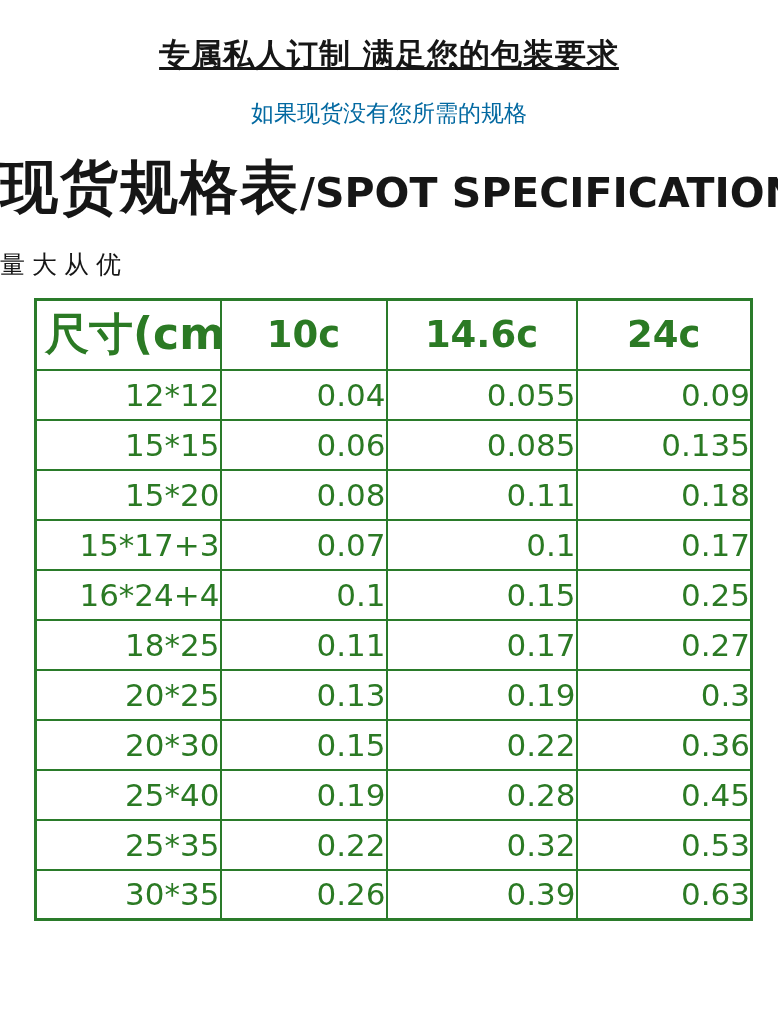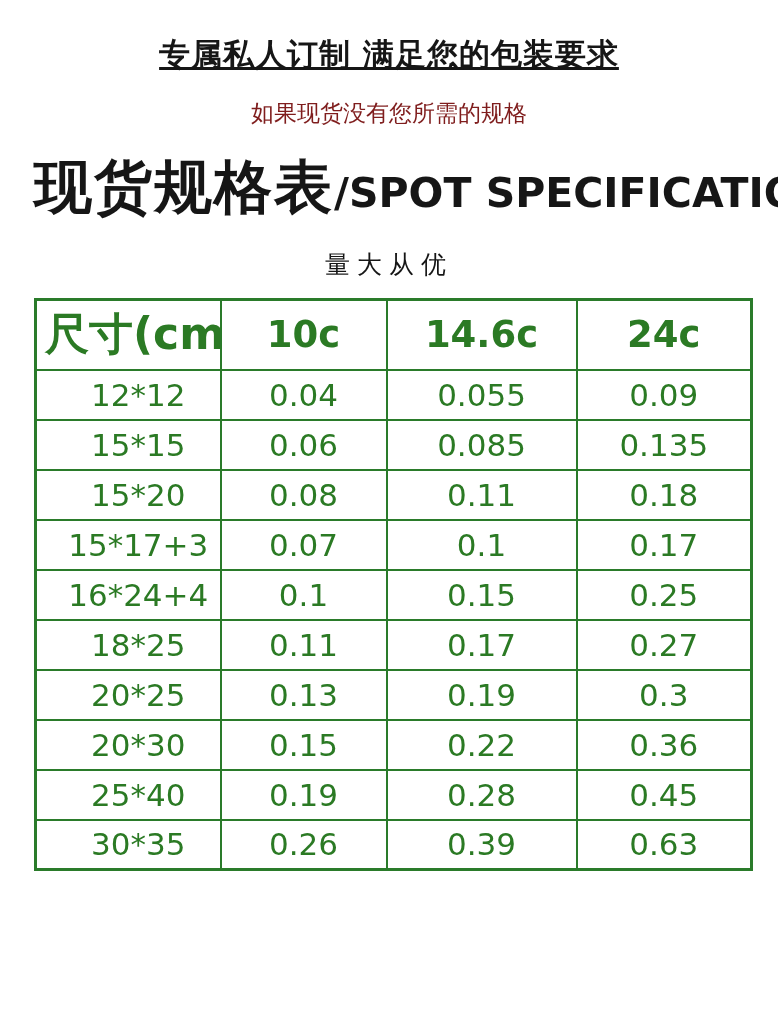--- a/index.html
+++ b/index.html
@@ -26,43 +26,42 @@
     font-weight:700;
     letter-spacing:1px;
     color:#161616;
     text-decoration:underline;
   }
   .hero-sub{
     margin:20px 0 0;
     text-align:center;
     font-size:23px;
     line-height:36px;
-    color:#7f1d1d;
+    color:#0369a1;
   }
   .spec-title{
     margin:22px 0 0;
     text-align:center;
     line-height:68px;
     white-space:nowrap;
     color:#161616;
   }
   .spec-title .zh{
     font-size:58px;
     font-weight:800;
     letter-spacing:2px;
-    margin-left:34px;
   }
   .spec-title .en{
     font-size:41px;
     font-weight:600;
     letter-spacing:0px;
   }
   .bulk-note{
     margin:12px 0 0;
-    text-align:center;
+    text-align:left;
     font-family:"DejaVu Serif","Liberation Serif",serif;
     font-size:25px;
     line-height:34px;
     letter-spacing:7px;
     color:#161616;
   }
 
   table.spec{
     margin:16px 0 0 34px;
     width:716px;
@@ -90,23 +89,24 @@
     font-weight:700;
   }
   table.spec th:first-child{
     font-size:44px;
     text-align:left;
     padding-left:8px;
   }
   table.spec td{
     font-size:31px;
     font-weight:400;
+    text-align:right;
   }
   table.spec td:first-child{
-    text-align:center;
+    text-align:right;
     padding-left:20px;
   }
 </style>
 </head>
 <body>
 
 <div class="page">
 
   <h1 class="hero-heading">专属私人订制 满足您的包装要求</h1>
 
@@ -184,20 +184,26 @@
           <td>0.22</td>
           <td>0.36</td>
         </tr>
         <tr>
           <td>25*40</td>
           <td>0.19</td>
           <td>0.28</td>
           <td>0.45</td>
         </tr>
         <tr>
+          <td>25*35</td>
+          <td>0.22</td>
+          <td>0.32</td>
+          <td>0.53</td>
+        </tr>
+        <tr>
           <td>30*35</td>
           <td>0.26</td>
           <td>0.39</td>
           <td>0.63</td>
         </tr>
       </tbody>
   </table>
 
 </div>
 

